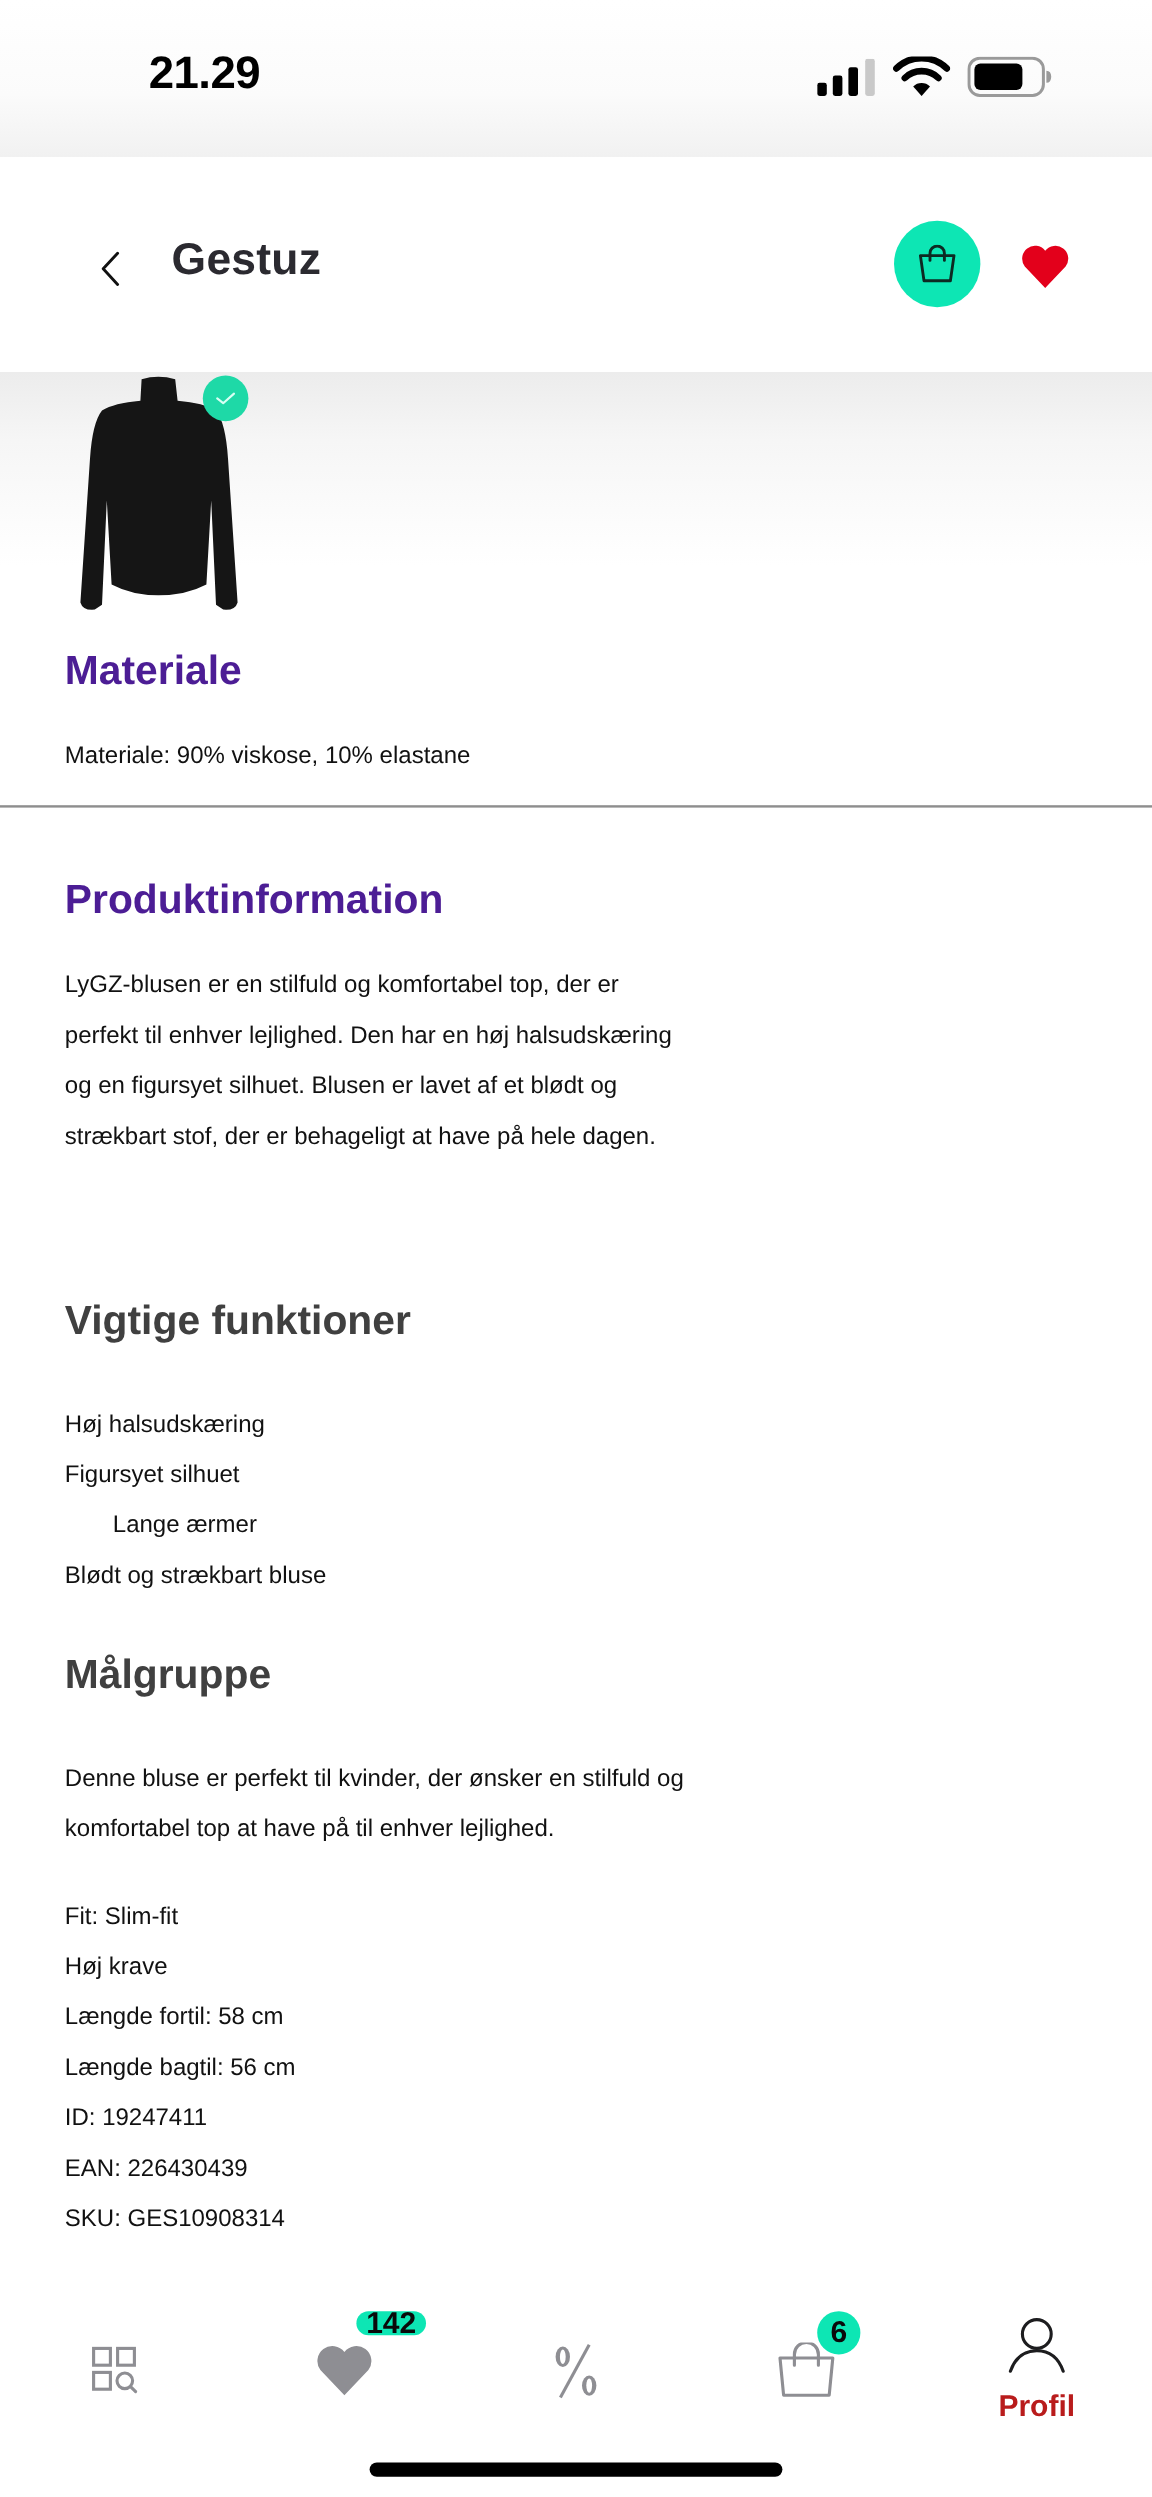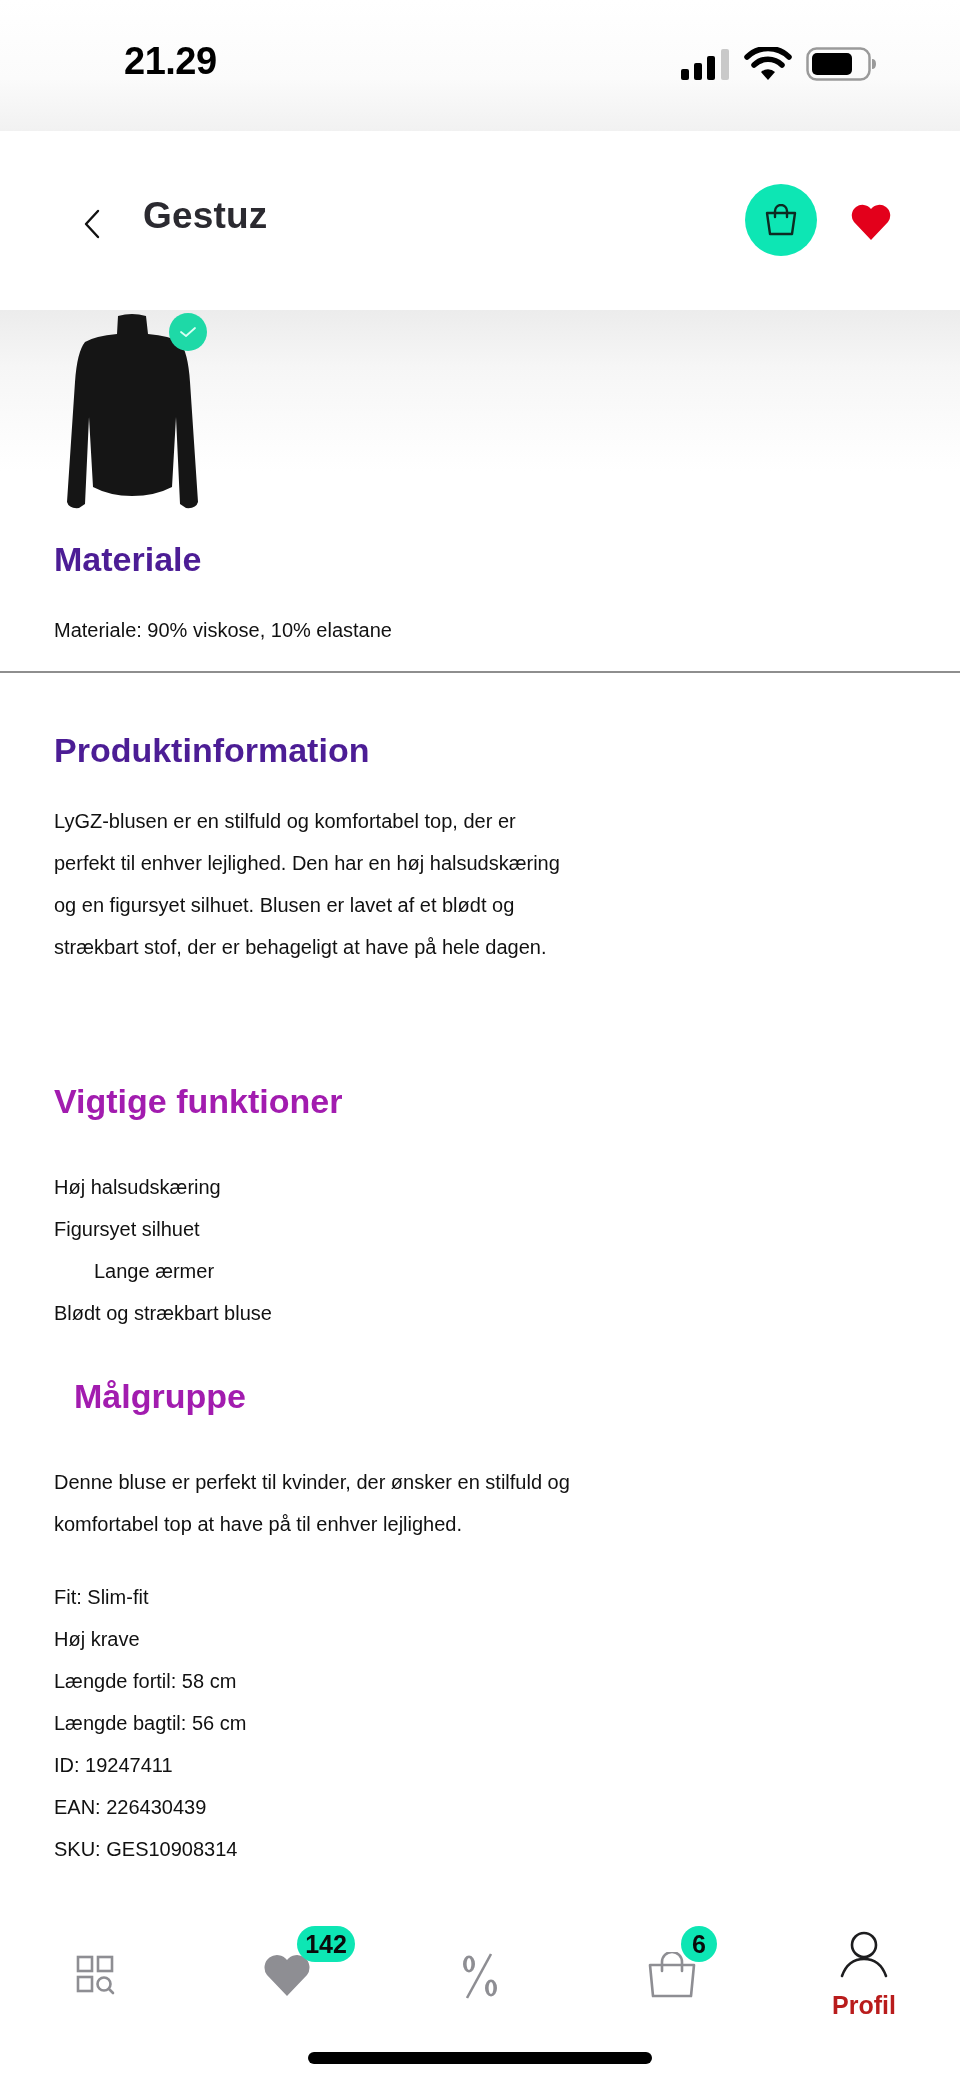--- a/index.html
+++ b/index.html
@@ -22,21 +22,21 @@
   .fav-btn { position: absolute; left: 850px; top: 72px; width: 42px; height: 38px; cursor: pointer; }
 
   
   .image-strip { position: absolute; left: 0; top: 310px; width: 960px; height: 230px;
     background: linear-gradient(180deg, #ececec 0%, #f6f6f6 25%, #ffffff 70%); }
   .thumb { position: absolute; left: 60px; top: 312px; width: 145px; height: 200px; cursor: pointer; }
   .check-badge { position: absolute; left: 169px; top: 313px; width: 38px; height: 38px; border-radius: 50%; background: #1ed9a7; display: flex; align-items: center; justify-content: center; }
 
   
   .h2 { position: absolute; left: 54px; font-size: 34px; font-weight: 700; color: #4c1d95; white-space: nowrap; }
-  .h2.black { color: #a21caf; }
+  .h2.black { color: #404040; }
   .p { position: absolute; left: 54px; font-size: 20px; line-height: 42px; color: #111; white-space: nowrap; }
   .divider { position: absolute; left: 0; top: 671px; width: 960px; height: 2px; background: #8e8e8e; }
 
   
   .tabbar { position: absolute; left: 0; top: 1900px; width: 960px; height: 181px; background: #ffffff; }
   .tab { position: absolute; cursor: pointer; }
   .badge { position: absolute; background: #0de6b4; color: #0a0a0a; font-weight: 700; font-size: 25px; display: flex; align-items: center; justify-content: center; }
   .profil-label { position: absolute; left: 832px; top: 1991px; font-size: 25px; font-weight: 700; color: #b91c1c; }
   .home-indicator { position: absolute; left: 308px; top: 2052px; width: 344px; height: 12px; border-radius: 6px; background: #000; }
 </style>
@@ -104,21 +104,21 @@
 <div class="p" style="top:842px;">perfekt til enhver lejlighed. Den har en høj halsudskæring</div>
 <div class="p" style="top:884px;">og en figursyet silhuet. Blusen er lavet af et blødt og</div>
 <div class="p" style="top:926px;">strækbart stof, der er behageligt at have på hele dagen.</div>
 
 <div class="h2 black" style="top:1082px;">Vigtige funktioner</div>
 <div class="p" style="top:1166px;">Høj halsudskæring</div>
 <div class="p" style="top:1208px;">Figursyet silhuet</div>
 <div class="p" style="top:1250px;margin-left:40px;">Lange ærmer</div>
 <div class="p" style="top:1292px;">Blødt og strækbart bluse</div>
 
-<div class="h2 black" style="top:1377px;margin-left:20px;">Målgruppe</div>
+<div class="h2 black" style="top:1377px;">Målgruppe</div>
 <div class="p" style="top:1461px;">Denne bluse er perfekt til kvinder, der ønsker en stilfuld og</div>
 <div class="p" style="top:1503px;">komfortabel top at have på til enhver lejlighed.</div>
 
 <div class="p" style="top:1576px;">Fit: Slim-fit</div>
 <div class="p" style="top:1618px;">Høj krave</div>
 <div class="p" style="top:1660px;">Længde fortil: 58 cm</div>
 <div class="p" style="top:1702px;">Længde bagtil: 56 cm</div>
 <div class="p" style="top:1744px;">ID: 19247411</div>
 <div class="p" style="top:1786px;">EAN: 226430439</div>
 <div class="p" style="top:1828px;">SKU: GES10908314</div>
@@ -133,21 +133,21 @@
     <circle cx="30" cy="30" r="6.5" stroke="#8e8e93" stroke-width="2.6" fill="none"></circle>
     <path d="M35 35 L39 39" stroke="#8e8e93" stroke-width="2.6" stroke-linecap="round"></path>
   </svg>
 </div>
 
 <div class="tab" style="left:262px; top:1952px; width:50px; height:46px;">
   <svg width="50" height="46" viewBox="0 0 50 46">
     <path d="M25 44 L5 23 A12 12 0 0 1 25 8 A12 12 0 0 1 45 23 Z" fill="#8e8e93"></path>
   </svg>
 </div>
-<div class="badge" style="left:297px; top:1926px; width:58px; height:36px; border-radius:18px;">142</div>
+<div class="badge" style="left:297px; top:1926px; width:58px; height:20px; border-radius:18px;">142</div>
 
 <div class="tab" style="left:455px; top:1952px; width:50px; height:48px;">
   <svg width="50" height="48" viewBox="0 0 50 48">
     <ellipse cx="14" cy="12" rx="6" ry="8.5" fill="#8e8e93"></ellipse>
     <ellipse cx="14" cy="12" rx="2.4" ry="6" fill="#ffffff"></ellipse>
     <ellipse cx="36" cy="36" rx="6" ry="8.5" fill="#8e8e93"></ellipse>
     <ellipse cx="36" cy="36" rx="2.4" ry="6" fill="#ffffff"></ellipse>
     <path d="M36 2 L12 46" stroke="#8e8e93" stroke-width="2.6"></path>
   </svg>
 </div>

